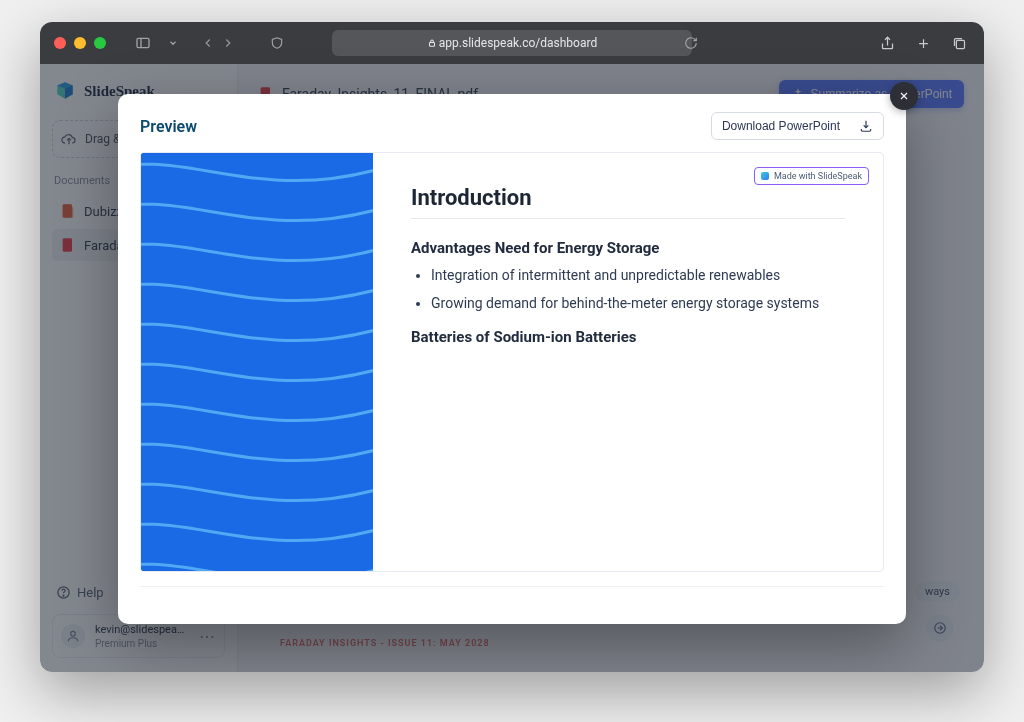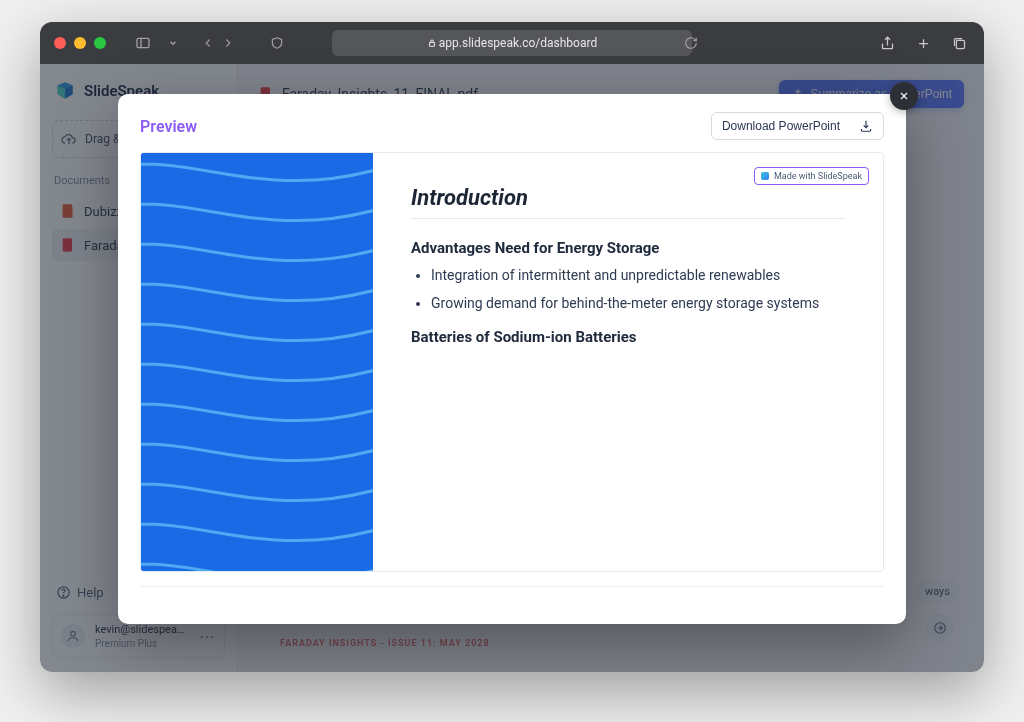--- a/index.html
+++ b/index.html
@@ -52,21 +52,21 @@
   .tb-right { margin-left:auto; display:flex; gap:14px; align-items:center;}
   .tb-right .tb-icon { color:#c9c9cc; }
 
   .app {
     flex:1; display:flex; background:#f6f7f9; position:relative;
   }
   .sidebar {
     width:198px; background:#fff; border-right:1px solid #eceef1;
     display:flex; flex-direction:column; padding:14px 12px;
   }
-  .brand { display:flex; align-items:center; gap:8px; margin-bottom:16px; padding:2px;}
+  .brand { display:flex; align-items:center; gap:8px; margin-bottom:16px; padding:2px;font-family:Liberation Serif, serif;}
   .brand-logo { width:22px; height:22px; }
   .brand-name { font-weight:600; font-size:15px; color:#1f2a44; }
   .dragdrop {
     border:1px dashed #d0d5dd; border-radius:8px; padding:10px 8px;
     display:flex; align-items:center; gap:8px; color:#4b5563; font-size:12px;
     margin-bottom:16px;
   }
   .dragdrop svg { width:16px; height:16px; color:#6b7280;}
   .section-label { font-size:11px; color:#8a91a0; margin-bottom:8px; padding-left:2px; }
   .doclist { display:flex; flex-direction:column; gap:2px; }
@@ -104,21 +104,21 @@
     display:flex; align-items:flex-start; justify-content:center;
     padding-top:30px;
   }
   .modal {
     width:788px; background:#fff; border-radius:10px;
     box-shadow:0 20px 60px rgba(0,0,0,.35);
     padding:18px 22px 0 22px;
     position:relative;
   }
   .modal-header { display:flex; align-items:center; justify-content:space-between; margin-bottom:12px;}
-  .modal-title { font-size:16px; font-weight:600; color:#8b5cf6; }
+  .modal-title { font-size:16px; font-weight:600; color:#0c4a6e; }
   .dl-btn {
     display:flex; align-items:center; gap:19px; border:1px solid #d6dbe3;
     background:#fff; color:#2b3753; font-size:12px; padding:6px 10px; border-radius:6px; cursor:pointer;
   }
   .dl-btn svg{width:14px;height:14px;}
   .close-btn {
     position:absolute; right:-12px; top:-12px; width:28px;height:28px;border-radius:50%;
     background:#2d2f36; color:#f0f1f4; display:flex;align-items:center;justify-content:center;
     font-size:15px; cursor:pointer; box-shadow:0 2px 8px rgba(0,0,0,.3);
   }
@@ -129,21 +129,21 @@
   .slide-art {
     width:232px; background:#1b6ae5; position:relative; overflow:hidden;
   }
   .slide-art svg { position:absolute; inset:0; width:100%; height:100%; }
   .slide-body { flex:1; padding:32px 38px 20px 38px; position:relative;}
   .badge {
     position:absolute; right:14px; top:14px; display:flex; align-items:center; gap:5px;
     border:1px solid #8b5cf6; border-radius:4px; padding:3px 6px; font-size:9px; color:#4c5a76;
   }
   .badge .blip{width:8px;height:8px;background:linear-gradient(135deg,#3ec9d6,#2f7df6);border-radius:2px;}
-  .slide-h1 { font-size:22px; font-weight:700; color:#1d2635; margin-bottom:8px;font-style:italic;}
+  .slide-h1 { font-size:22px; font-weight:700; color:#1d2635; margin-bottom:8px;}
   .rule { height:1px; background:#e5e8ee; margin-bottom:20px;}
   .slide-h2 { font-size:15px; font-weight:700; color:#212b3e; margin-top:14px; margin-bottom:8px;}
   .bullets { list-style:disc; padding-left:20px; display:flex; flex-direction:column; gap:6px; color:#2f3b52; font-size:14px; line-height:1.55;}
   .modal-input { height:38px; border-top:1px solid #eceff4; margin-top:14px;}
 </style>
 </head>
 <body>
 
 <div class="browser-window">
   <div class="titlebar">

